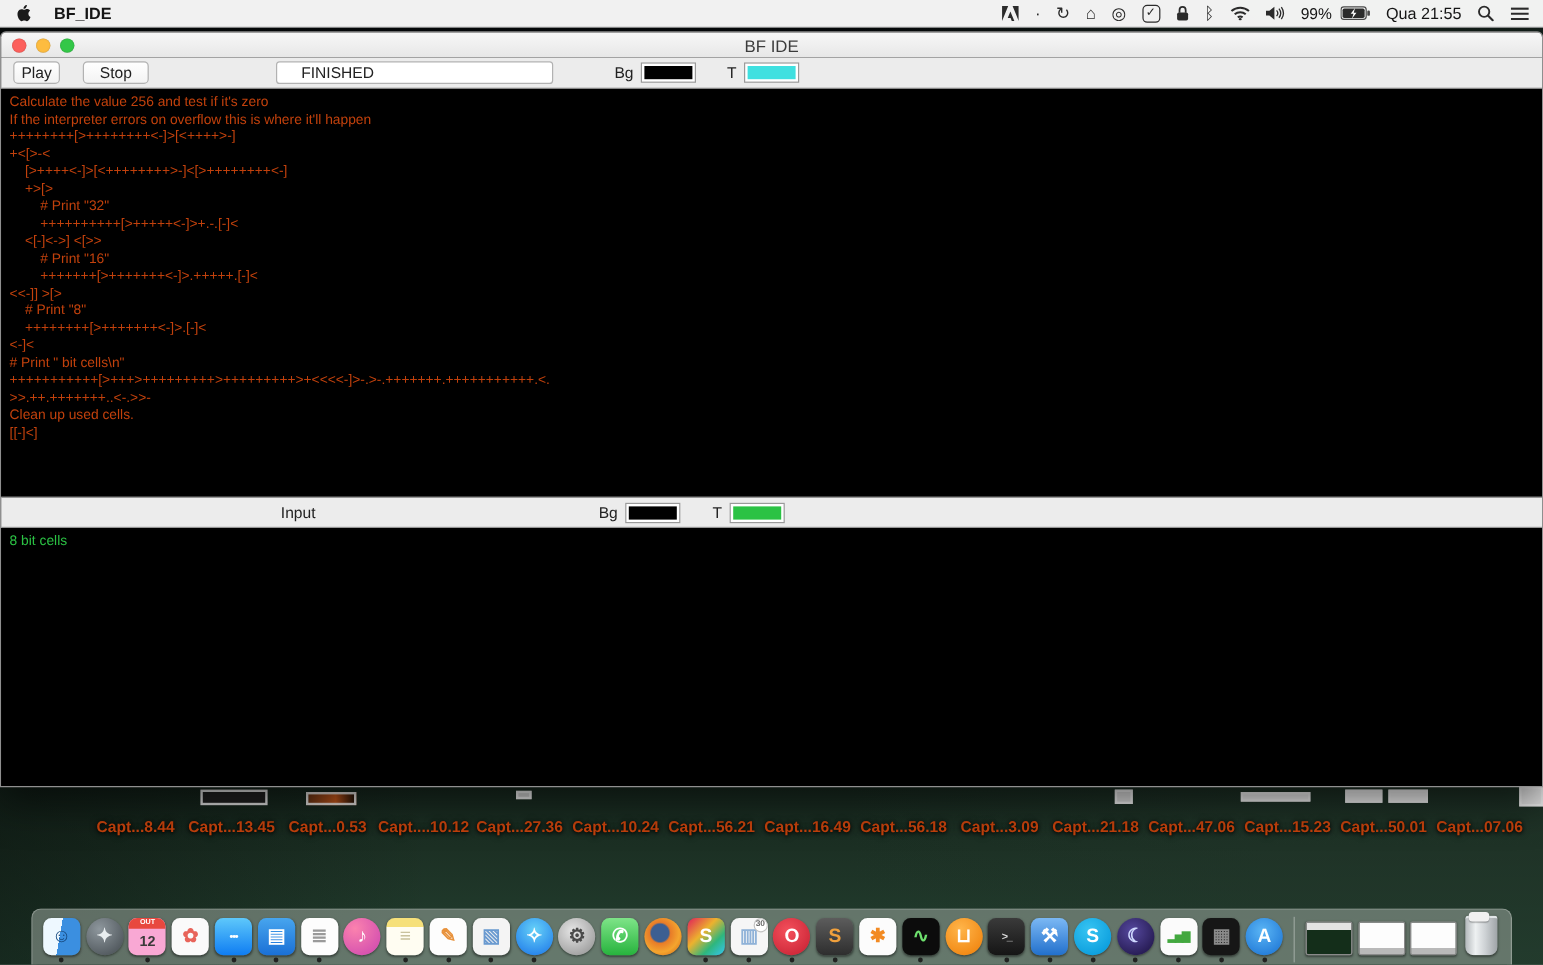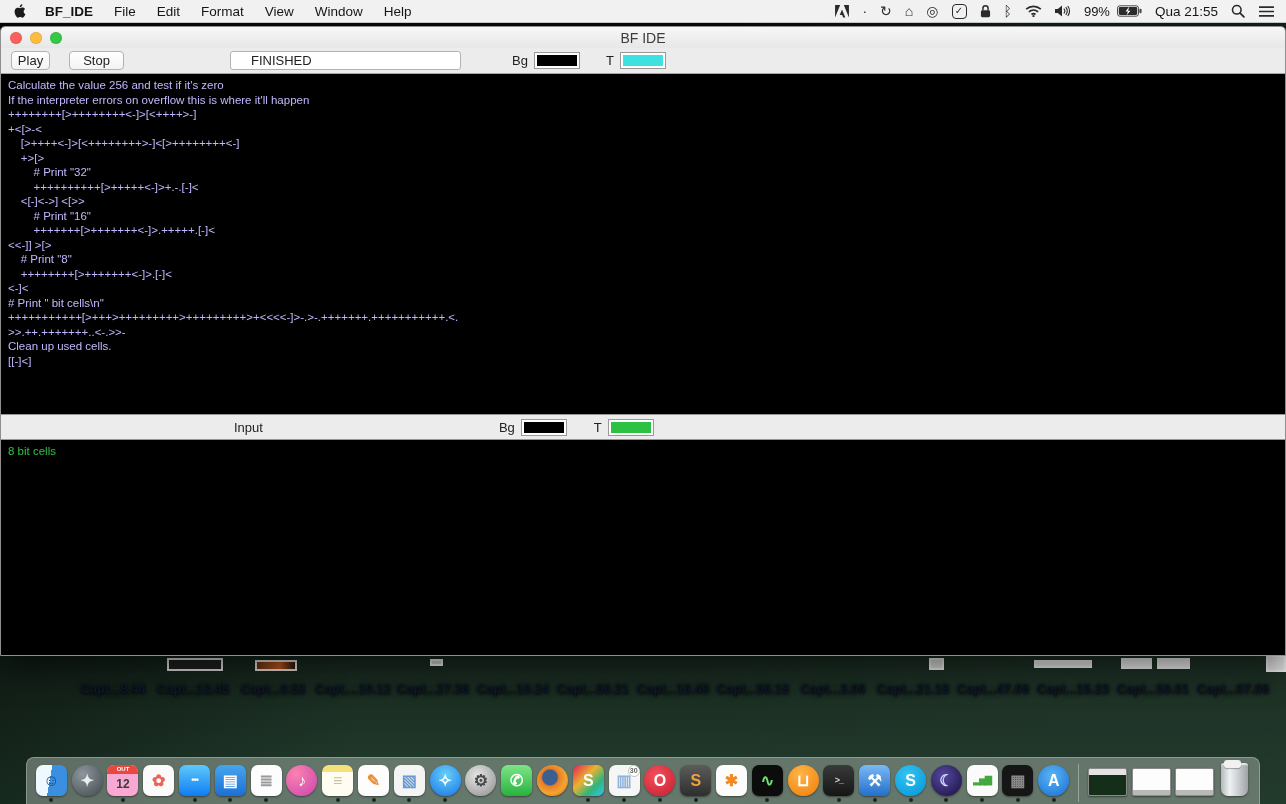--- a/index.html
+++ b/index.html
@@ -50,21 +50,21 @@
   .well .wc{display:block;width:100%;height:100%;}
   .code-area{height:340px;background:#000;padding:4px 7px;overflow:hidden;}
   .code-line{font-size:11.5px;line-height:14.5px;white-space:pre;}
   .inputbar{height:26px;background:#ececec;border-top:1px solid #969696;border-bottom:1px solid #969696;
     display:flex;align-items:center;}
   .input-area{height:215px;background:#000;padding:4px 7px;}
 
   
   .frag{position:absolute;border:2px solid rgba(240,240,240,.9);z-index:5;}
   .labels{position:absolute;top:681px;left:73px;width:1200px;display:flex;z-index:6;}
-  .flabel{width:80px;text-align:center;font-size:13px;font-weight:bold;color:#0f172a;
+  .flabel{width:80px;text-align:center;font-size:13px;font-weight:bold;color:#c2410c;
     text-shadow:0 1px 3px rgba(0,0,0,.95), 0 0 6px rgba(0,0,0,.6);white-space:nowrap;}
 
   
   .dock{position:absolute;bottom:0;left:26px;right:26px;height:47px;z-index:30;
     background:rgba(156,168,158,.55);border:1px solid rgba(255,255,255,.28);border-bottom:none;
     border-radius:8px 8px 0 0;display:flex;align-items:flex-end;padding:4px 8px 1px;gap:3px;}
   .dk{display:flex;flex-direction:column;align-items:center;justify-content:flex-end;width:33px;}
   .ic{width:31px;height:31px;border-radius:7px;display:flex;align-items:center;justify-content:center;
     font-size:16px;font-weight:bold;box-shadow:0 1px 2px rgba(0,0,0,.45);position:relative;overflow:hidden;}
   .ic .g{line-height:1;}
@@ -88,28 +88,20 @@
 <body>
 
 <div class="menubar">
   <div class="mb-left">
     <span class="mb-apple">
         <svg width="14" height="16" viewBox="0 0 17 20">
           <path fill="#1a1a1a" d="M14.3 10.6c0-2.1 1.7-3.1 1.8-3.2-1-1.4-2.5-1.6-3-1.7-1.3-.1-2.5.8-3.2.8-.7 0-1.7-.8-2.8-.7-1.4 0-2.7.8-3.4 2.1-1.5 2.5-.4 6.3 1 8.3.7 1 1.5 2.1 2.6 2.1 1 0 1.4-.7 2.7-.7s1.6.7 2.8.7c1.1 0 1.9-1 2.6-2 .8-1.2 1.1-2.3 1.1-2.4-.1 0-2.2-.8-2.2-3.3zM11.8 4.2c.6-.7 1-1.7.9-2.7-.9 0-1.9.6-2.5 1.3-.6.6-1 1.6-.9 2.6 1 .1 2-.5 2.5-1.2z"></path>
         </svg>
       </span>
     <span class="mb-app">BF_IDE</span>
-    <span id="menus">
-        <span class="mb-menu">File</span>
-        <span class="mb-menu">Edit</span>
-        <span class="mb-menu">Format</span>
-        <span class="mb-menu">View</span>
-        <span class="mb-menu">Window</span>
-        <span class="mb-menu">Help</span>
-      </span>
   </div>
   <div class="mb-right">
     <span id="status-icons" style="display:flex;gap:13px;align-items:center;">
         <span class="mb-ic">
           <svg width="14" height="13" viewBox="0 0 16 15">
             <path fill="#2b2b2b" d="M0 0h5.9L0 14.5zM10.1 0H16v14.5zM8 5.3l3.8 9.2H9.3l-1.1-2.9H5.4z"></path>
           </svg>
         </span>
         <span class="mb-ic">·</span>
         <span class="mb-ic">↻</span>
@@ -175,21 +167,21 @@
     <div class="field">FINISHED</div>
     <span class="lbl bg1">Bg</span>
     <span class="well">
         <span class="wc" style="background: rgb(0, 0, 0);"></span>
       </span>
     <span class="lbl t1">T</span>
     <span class="well">
         <span class="wc" style="background: rgb(63, 224, 224);"></span>
       </span>
   </div>
-  <div class="code-area" id="code-lines" style="color: #c4b5fd;">
+  <div class="code-area" id="code-lines" style="color: #c2410c;">
       <div class="code-line">Calculate the value 256 and test if it's zero</div>
       <div class="code-line">If the interpreter errors on overflow this is where it'll happen</div>
       <div class="code-line">++++++++[&gt;++++++++&lt;-]&gt;[&lt;++++&gt;-]</div>
       <div class="code-line">+&lt;[&gt;-&lt;</div>
       <div class="code-line">    [&gt;++++&lt;-]&gt;[&lt;++++++++&gt;-]&lt;[&gt;++++++++&lt;-]</div>
       <div class="code-line">    +&gt;[&gt;</div>
       <div class="code-line">        # Print "32"</div>
       <div class="code-line">        ++++++++++[&gt;+++++&lt;-]&gt;+.-.[-]&lt;</div>
       <div class="code-line">    &lt;[-]&lt;-&gt;] &lt;[&gt;&gt;</div>
       <div class="code-line">        # Print "16"</div>

